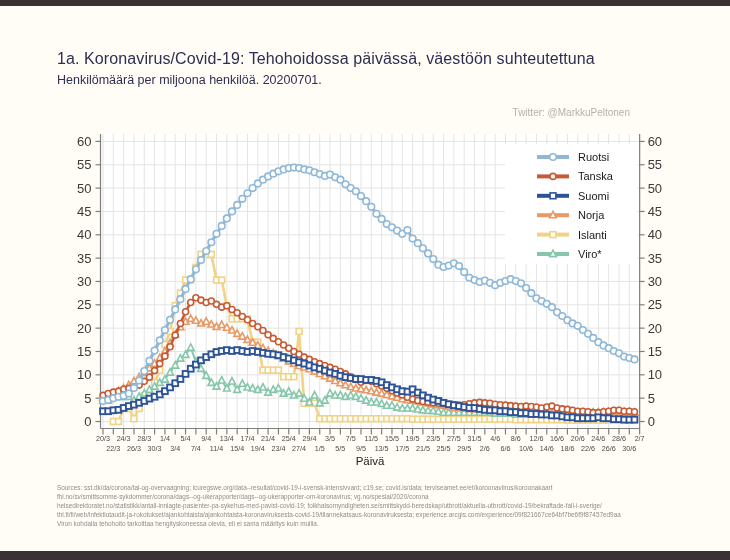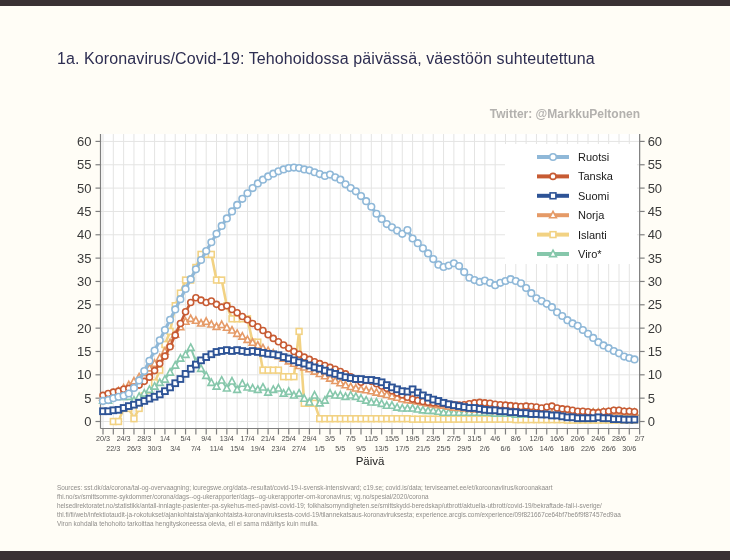--- a/index.html
+++ b/index.html
@@ -3,31 +3,32 @@
 <meta charset="utf-8">
 <style>
   html,body{margin:0;padding:0;}
   body{width:730px;height:560px;overflow:hidden;background:#fffdf6;font-family:"Liberation Sans",sans-serif;}
   .frame{position:relative;width:730px;height:560px;background:#fffdf6;}
   .bar{position:absolute;left:0;width:730px;background:#3a3134;}
   .bar.top{top:0;height:6px;}
   .bar.bottom{bottom:0;height:9px;}
   .title{position:absolute;left:57px;top:50px;font-size:16px;color:#2e2e52;letter-spacing:.1px;text-align:right;}
   .subtitle{position:absolute;left:57px;top:73px;font-size:12.5px;color:#2e2e52;}
-  .credit{position:absolute;right:90px;top:107px;font-size:12px;color:#b3b1ae;font-weight:bold;}
+  .credit{position:absolute;right:100px;top:107px;font-size:10px;color:#b3b1ae;}
   .chart{position:absolute;left:0;top:120px;}
   .sources{position:absolute;left:57px;top:483px;width:635px;font-size:6.4px;line-height:1.42;color:#8f8d8a;}
 </style>
 </head>
 <body>
 
 <div class="frame">
   <div class="bar top"></div>
 
   <div class="title">1a. Koronavirus/Covid-19: Tehohoidossa päivässä, väestöön suhteutettuna</div>
+  <div class="subtitle">Henkilömäärä per miljoona henkilöä. 20200701.</div>
   <div class="credit">Twitter: @MarkkuPeltonen</div>
 
   <svg class="chart" width="730" height="358" viewBox="0 0 730 358">
       <rect x="100.5" y="14" width="539.14" height="294.5" fill="#ffffff"></rect>
       <g stroke="#e4e4e3" stroke-width="1">
         <line x1="103" y1="14" x2="103" y2="308.5"></line>
         <line x1="113.32" y1="14" x2="113.32" y2="308.5"></line>
         <line x1="123.64" y1="14" x2="123.64" y2="308.5"></line>
         <line x1="133.96" y1="14" x2="133.96" y2="308.5"></line>
         <line x1="144.28" y1="14" x2="144.28" y2="308.5"></line>

